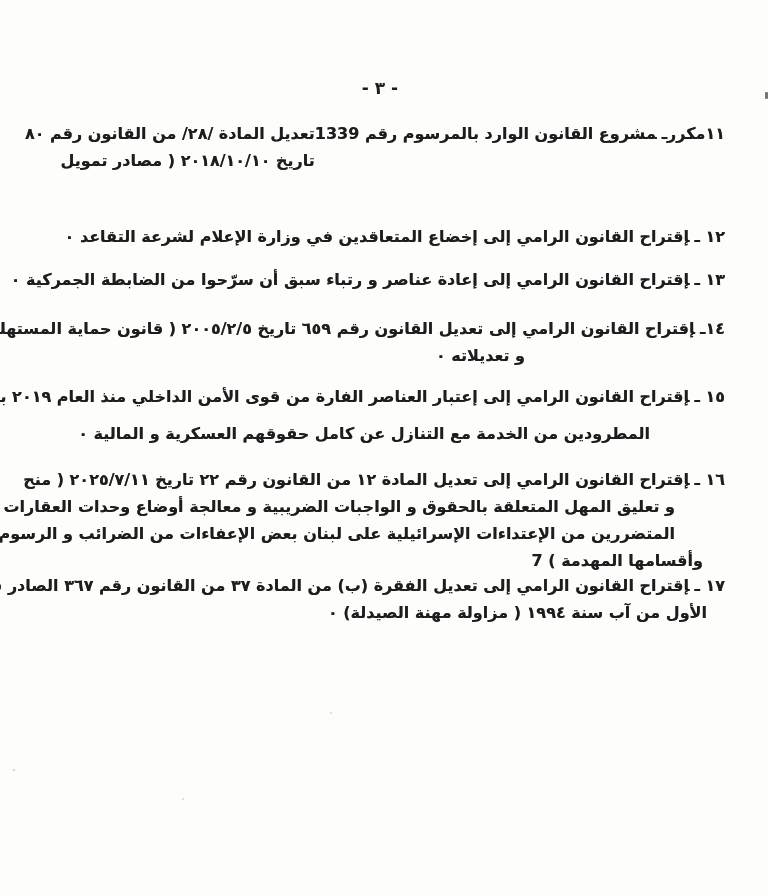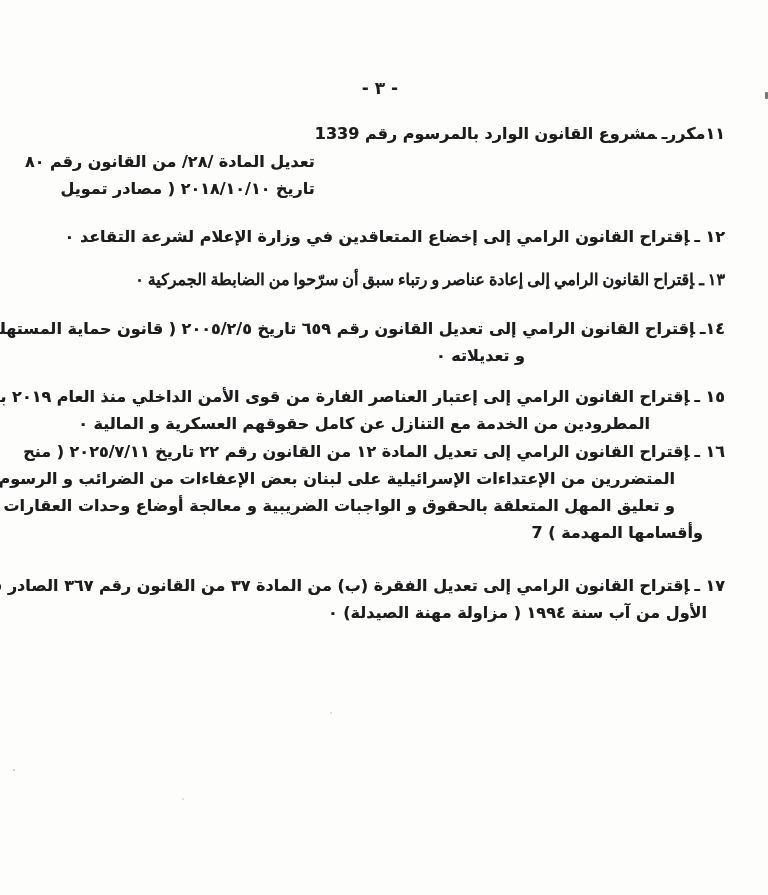--- a/index.html
+++ b/index.html
@@ -24,35 +24,35 @@
   }
   .content {
     position: absolute; top: 0; right: 43px; width: 672px;
     direction: rtl;
     font-size: 16px; line-height: 27px; font-weight: 600;
     text-shadow: 0 0 0.4px rgba(20,20,20,0.55);
   }
   .item { position: absolute; right: 0; width: 672px; }
   .item-11 { top: 120px; }
   .item-12 { top: 223px; }
-  .item-13 { top: 266px; font-family: Liberation Serif, serif; }
+  .item-13 { top: 266px; }
   .item-14 { top: 315px; }
   .item-15 { top: 383px; }
-  .item-16 { top: 438px; }
+  .item-16 { top: 466px; }
   .item-17 { top: 572px; }
   .line { display: block; text-align: right; white-space: nowrap; }
   .num { margin-left: 5px; }
   .ind-200 { padding-right: 200px; }
-  .ind-75  { padding-right: 75px; }
+  .ind-75  { padding-right: 75px; margin-top: 10px; }
   .ind-50  { padding-right: 50px; }
   .ind-22  { padding-right: 22px; }
   .ind-18  { padding-right: 18px; }
   .item11-row { display: flex; align-items: flex-start; }
   .item11-title { flex: 0 0 352px; }
-  .item11-desc  { flex: 0 0 300px; margin-top: 28px; }
+  .item11-desc  { flex: 0 0 300px; }
   .speck { position: absolute; background: #9a9a96; border-radius: 50%; }
   .spk1 { left: 13px;  top: 769px; width: 2px; height: 2px; opacity: .55; }
   .spk2 { left: 330px; top: 712px; width: 2px; height: 2px; opacity: .4; }
   .spk3 { left: 182px; top: 798px; width: 2px; height: 2px; opacity: .4; }
   .spk4 { left: 765px; top: 92px;  width: 3px; height: 7px; opacity: .8; background: #55524e; border-radius: 1px; }
 </style>
 </head>
 <body>
 
 <div class="page">
@@ -96,22 +96,22 @@
       <div class="line">
         <span class="num">١٥ ـ</span><span>إقتراح القانون الرامي إلى إعتبار العناصر الفارة من قوى الأمن الداخلي منذ العام ٢٠١٩ بحكم</span>
       </div>
       <div class="line ind-75">المطرودين من الخدمة مع التنازل عن كامل حقوقهم العسكرية و المالية ٠</div>
     </div>
 
     <div class="item item-16">
       <div class="line">
         <span class="num">١٦ ـ</span><span>إقتراح القانون الرامي إلى تعديل المادة ١٢ من القانون رقم ٢٢ تاريخ ٢٠٢٥/٧/١١ ( منح</span>
       </div>
+      <div class="line ind-50">و تعليق المهل المتعلقة بالحقوق و الواجبات الضريبية و معالجة  أوضاع  وحدات العقارات</div>
       <div class="line ind-50">المتضررين من الإعتداءات الإسرائيلية على لبنان بعض الإعفاءات من الضرائب و الرسوم</div>
-      <div class="line ind-50">و تعليق المهل المتعلقة بالحقوق و الواجبات الضريبية و معالجة  أوضاع  وحدات العقارات</div>
       <div class="line ind-22">وأقسامها المهدمة ) 7</div>
     </div>
 
     <div class="item item-17">
       <div class="line">
         <span class="num">١٧ ـ</span><span>إقتراح القانون الرامي إلى تعديل الفقرة (ب) من المادة ٣٧ من القانون رقم ٣٦٧ الصادر في</span>
       </div>
       <div class="line ind-18">الأول من آب سنة ١٩٩٤ ( مزاولة مهنة الصيدلة) ٠</div>
     </div>
 

